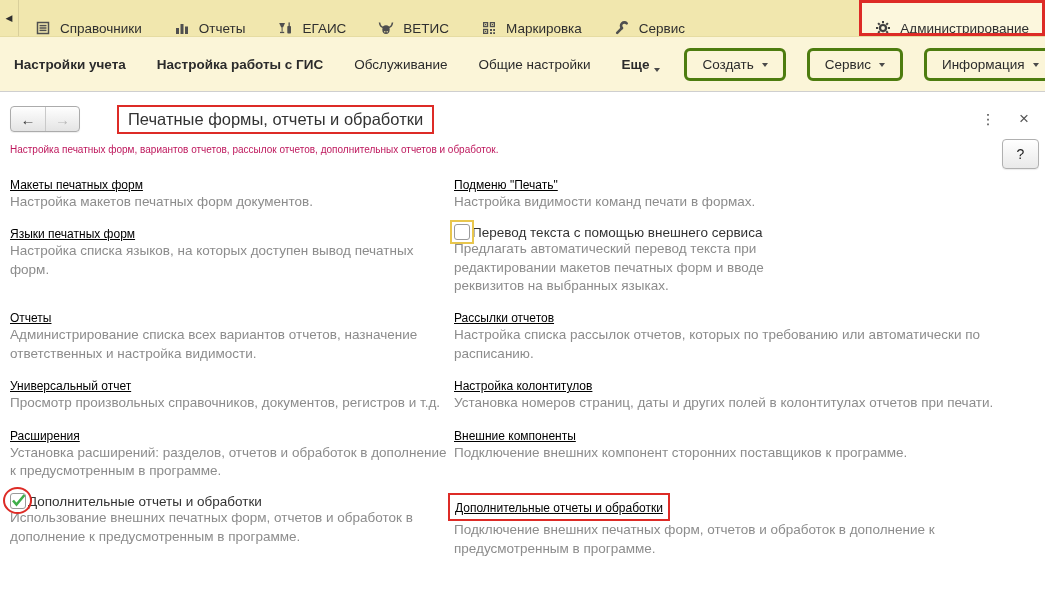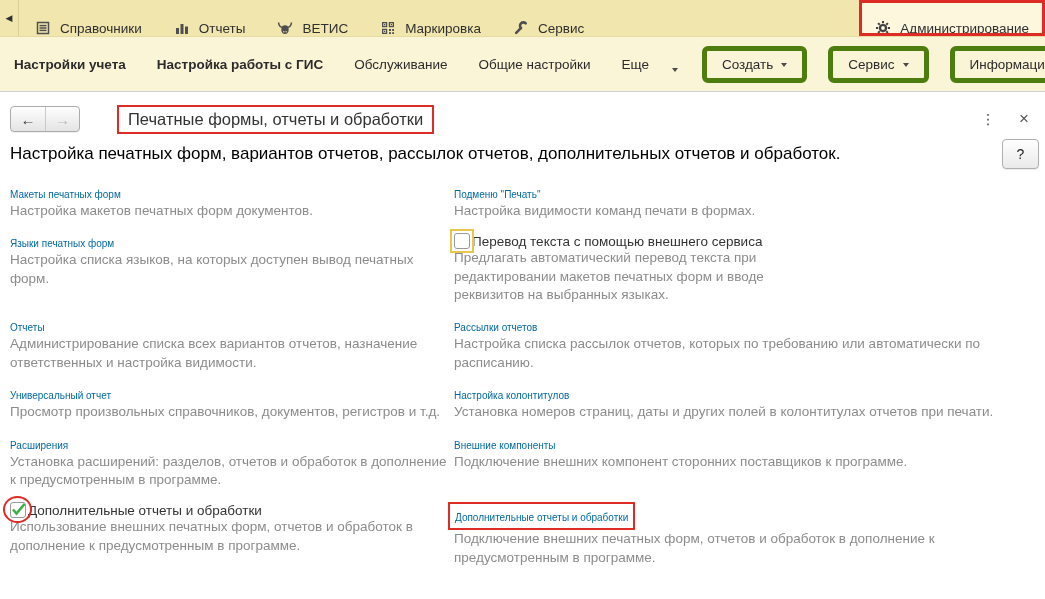--- a/index.html
+++ b/index.html
@@ -42,29 +42,29 @@
     background: #fbf5d8;
     display: flex; align-items: center;
     padding: 0 14px;
     border-bottom: 1px solid #cfcfcf;
   }
   .subtab {
     font-size: 13.5px; color: #2b2b2b; margin-right: 31px; cursor: pointer;
     white-space: nowrap;
   }
   .subtab.bold { font-weight: bold; }
-  .subtab.more { display: inline-flex; align-items: flex-end; gap: 23px; margin-right: 24px; }
+  .subtab.more { display: inline-flex; align-items: flex-end; gap: 5px; margin-right: 24px; font-weight: bold; }
   .tri {
     width: 0; height: 0;
     border-left: 3.5px solid transparent; border-right: 3.5px solid transparent;
     border-top: 4.5px solid #4a4a4a; margin-top: 2px;
   }
   .ybtn {
     display: inline-flex; align-items: center; gap: 8px;
-    background: transparent; border: 5px solid #4d7c0f; border-radius: 6px;
+    background: transparent; border: 3px solid #4d7c0f; border-radius: 6px;
     padding: 6px 15px; margin-right: 21px;
     font-family: "Liberation Sans", sans-serif; font-size: 13.5px; color: #2b2b2b;
     cursor: pointer; white-space: nowrap;
   }
 
   
   .content { padding: 0 10px; position: relative; }
   .titlebar { display: flex; align-items: center; margin-top: 11px; height: 32px; }
   .navbtns {
     display: inline-flex; border: 1px solid #ababab; border-radius: 4px;
@@ -80,21 +80,21 @@
   .title-box {
     margin-left: 37px;
     border: 2.5px solid #dd2b26;
     padding: 3px 9px;
     font-size: 16.5px; color: #333; white-space: nowrap;
   }
   .win-icons { margin-left: auto; display: flex; align-items: center; gap: 24px; margin-right: 6px; }
   .dots-icon { font-size: 14px; color: #444; letter-spacing: 0; cursor: pointer; }
   .close-icon { font-size: 17px; color: #555; cursor: pointer; }
 
-  .subtitle { margin-top: 9px; font-size: 17px; color: #000000; }
+  .subtitle { margin-top: 9px; font-size: 10px; color: #be185d; }
 
   .help-btn {
     position: absolute; top: 36px; right: 6px;
     width: 37px; height: 30px;
     border: 1px solid #b0b0b0; border-radius: 4px;
     background: linear-gradient(#ffffff, #e9e9e9);
     font-family: "Liberation Sans", sans-serif; font-size: 14px; color: #222;
     cursor: pointer; box-shadow: 0 1px 1px rgba(0,0,0,.08);
   }
 
@@ -105,21 +105,21 @@
     column-gap: 6px;
     row-gap: 13px;
     margin-top: 20px;
     align-items: start;
   }
   .cell { }
   .c1 { grid-column: 1; } .c2 { grid-column: 2; }
   .r1 { grid-row: 1; } .r2 { grid-row: 2; } .r3 { grid-row: 3; }
   .r4 { grid-row: 4; } .r5 { grid-row: 5; } .r6 { grid-row: 6; }
   .link {
-    color: #0369a1; font-size: 10px; cursor: pointer;
+    color: #000000; text-decoration: underline; font-size: 12px; cursor: pointer;
     display: inline-block;
   }
   .desc { color: #8c8c8c; font-size: 13.5px; line-height: 1.36; }
   .desc.narrow { max-width: 372px; }
 
   .cbrow { display: flex; align-items: center; gap: 2px; font-size: 13.5px; color: #333; }
   .cbwrap { position: relative; display: inline-flex; width: 16px; height: 16px; }
   .checkbox {
     width: 16px; height: 16px; background: #fff;
     border: 1px solid #9a9a9a; border-radius: 3px;
@@ -173,20 +173,34 @@
               <g fill="#4f4f4f">
                 <rect x="2" y="8" width="3" height="6"></rect>
                 <rect x="6.5" y="4" width="3" height="10"></rect>
                 <rect x="11" y="6.5" width="3" height="7.5"></rect>
               </g>
             </svg>
         </span>
         <span>Отчеты</span>
       </div>
 
+      <div class="menu-item">
+        <span class="mi-icon">
+          <svg width="16" height="16" viewBox="0 0 16 16">
+              <g fill="#4f4f4f">
+                <polygon points="2.2,3 8,3 6,7.5 4.2,7.5"></polygon>
+                <rect x="4.6" y="7.5" width="1" height="4.2"></rect>
+                <rect x="3" y="11.8" width="4.2" height="1.3"></rect>
+                <rect x="10.3" y="6" width="3.7" height="7.6" rx="0.8"></rect>
+                <rect x="11.5" y="2.4" width="1.3" height="4"></rect>
+              </g>
+            </svg>
+        </span>
+        <span>ЕГАИС</span>
+      </div>
 
       <div class="menu-item">
         <span class="mi-icon">
           <svg width="16" height="16" viewBox="0 0 16 16">
               <path d="M1.5,2.5 C2,6 4,7.5 6,7.5 M14.5,2.5 C14,6 12,7.5 10,7.5" stroke="#4f4f4f" stroke-width="1.6" fill="none"></path>
               <ellipse cx="8" cy="9.6" rx="3.7" ry="4.4" fill="#4f4f4f"></ellipse>
               <circle cx="6.8" cy="11.8" r="0.7" fill="#f1e7ae"></circle>
               <circle cx="9.2" cy="11.8" r="0.7" fill="#f1e7ae"></circle>
             </svg>
         </span>

